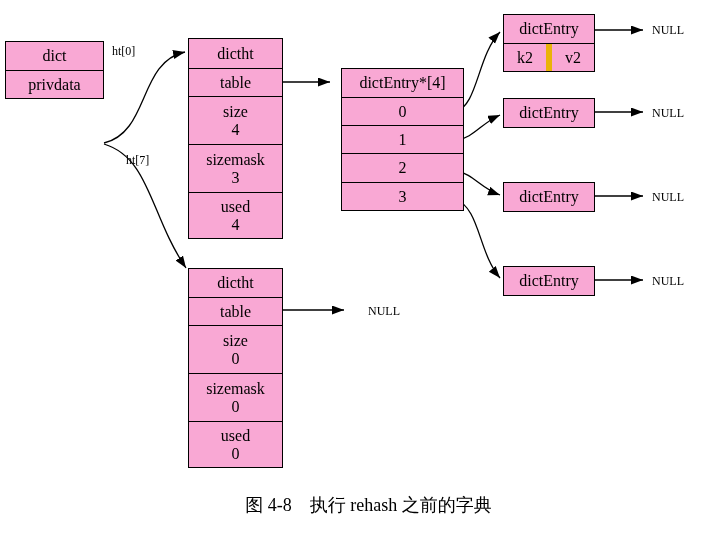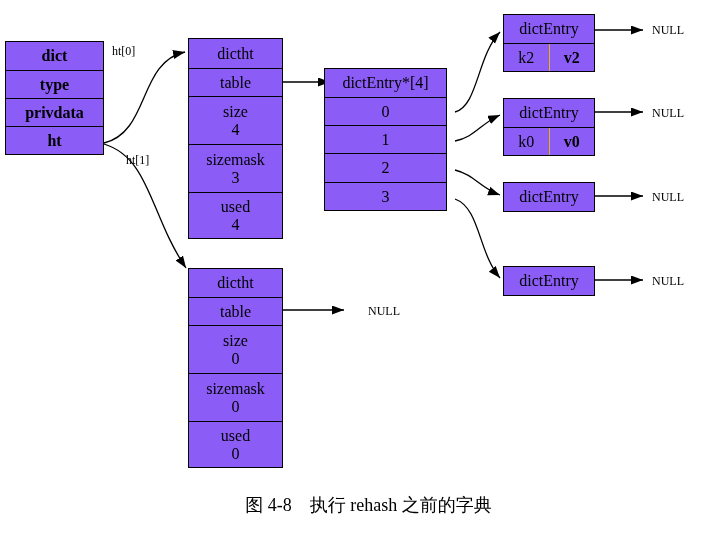--- a/index.html
+++ b/index.html
@@ -3,35 +3,35 @@
 <meta charset="utf-8">
 <style>
   html,body{margin:0;padding:0;background:#ffffff;}
   #stage{
     position:relative;width:721px;height:533px;background:#ffffff;
     font-family:"Liberation Serif","DejaVu Serif",serif;color:#000;
     overflow:hidden;
   }
   svg.connectors{position:absolute;left:0;top:0;width:721px;height:533px;}
   .box{
-    position:absolute;border:1px solid #000;background:#8b5cf6;
+    position:absolute;border:1px solid #000;background:#f9a8d4;
     display:flex;flex-direction:column;text-align:center;
     font-size:16px;line-height:1.1;box-sizing:border-box;
   }
   .box .row{
     display:flex;flex-direction:column;justify-content:center;align-items:center;
     box-sizing:border-box;
   }
   .box .row + .row{border-top:1px solid #000;}
   .kvrow{flex-direction:row !important;padding:0;}
   .kvrow .cell{
     flex:1;display:flex;align-items:center;justify-content:center;height:100%;
     box-sizing:border-box;
   }
-  .kvrow .cell + .cell{border-left:1px solid #eab308;font-weight:bold;}
+  .kvrow .cell + .cell{border-left:6px solid #eab308;}
   .floating-label{
     position:absolute;font-size:12px;white-space:nowrap;
   }
   .vcenter{transform:translateY(-50%);}
   .caption{
     position:absolute;left:8px;top:493px;width:721px;text-align:center;
     font-size:18px;
   }
 </style>
 </head>
@@ -54,29 +54,27 @@
       <path marker-end="url(#ah)" d="M455,141 C475,137 480,124 500,115"></path>
       <path marker-end="url(#ah)" d="M455,170 C475,175 480,188 500,195"></path>
       <path marker-end="url(#ah)" d="M455,199 C480,208 478,252 500,278"></path>
       <path marker-end="url(#ah)" d="M595,30 L643,30"></path>
       <path marker-end="url(#ah)" d="M595,112 L643,112"></path>
       <path marker-end="url(#ah)" d="M595,196 L643,196"></path>
       <path marker-end="url(#ah)" d="M595,280 L643,280"></path>
     </g>
   </svg>
 
-  <div class="box" style="left:5px;top:41px;width:99px;font-weight:bold;">
+  <div class="box" style="left:5px;top:41px;width:99px;">
     <div class="row" style="height:28px">dict</div>
-    <div class="row" style="height:28px">type</div>
     <div class="row" style="height:28px">privdata</div>
-    <div class="row" style="height:28px">ht</div>
   </div>
 
   <div class="floating-label" style="left:112px;top:44px">ht[0]</div>
-  <div class="floating-label" style="left:126px;top:153px">ht[1]</div>
+  <div class="floating-label" style="left:126px;top:153px">ht[7]</div>
 
   <div class="box" style="left:188px;top:38px;width:95px;">
     <div class="row" style="height:29px">dictht</div>
     <div class="row" style="height:28px">table</div>
     <div class="row" style="height:48px">
       <span>size</span>
       <span>4</span>
     </div>
     <div class="row" style="height:48px">
       <span>sizemask</span>
@@ -100,43 +98,39 @@
       <span>0</span>
     </div>
     <div class="row" style="height:46px">
       <span>used</span>
       <span>0</span>
     </div>
   </div>
 
   <div class="floating-label vcenter" style="left:368px;top:311px">NULL</div>
 
-  <div class="box" style="left:324px;top:68px;width:123px;">
+  <div class="box" style="left:341px;top:68px;width:123px;">
     <div class="row" style="height:28px">dictEntry*[4]</div>
     <div class="row" style="height:28px">0</div>
     <div class="row" style="height:28px">1</div>
     <div class="row" style="height:29px">2</div>
     <div class="row" style="height:28px">3</div>
   </div>
 
   <div class="box" style="left:503px;top:14px;width:92px;">
     <div class="row" style="height:28px">dictEntry</div>
     <div class="row kvrow" style="height:28px">
       <div class="cell">k2</div>
       <div class="cell">v2</div>
     </div>
   </div>
   <div class="floating-label vcenter" style="left:652px;top:30px">NULL</div>
 
   <div class="box" style="left:503px;top:98px;width:92px;">
     <div class="row" style="height:28px">dictEntry</div>
-    <div class="row kvrow" style="height:28px">
-      <div class="cell">k0</div>
-      <div class="cell">v0</div>
-    </div>
   </div>
   <div class="floating-label vcenter" style="left:652px;top:113px">NULL</div>
 
   <div class="box" style="left:503px;top:182px;width:92px;">
     <div class="row" style="height:28px">dictEntry</div>
   </div>
   <div class="floating-label vcenter" style="left:652px;top:197px">NULL</div>
 
   <div class="box" style="left:503px;top:266px;width:92px;">
     <div class="row" style="height:28px">dictEntry</div>

